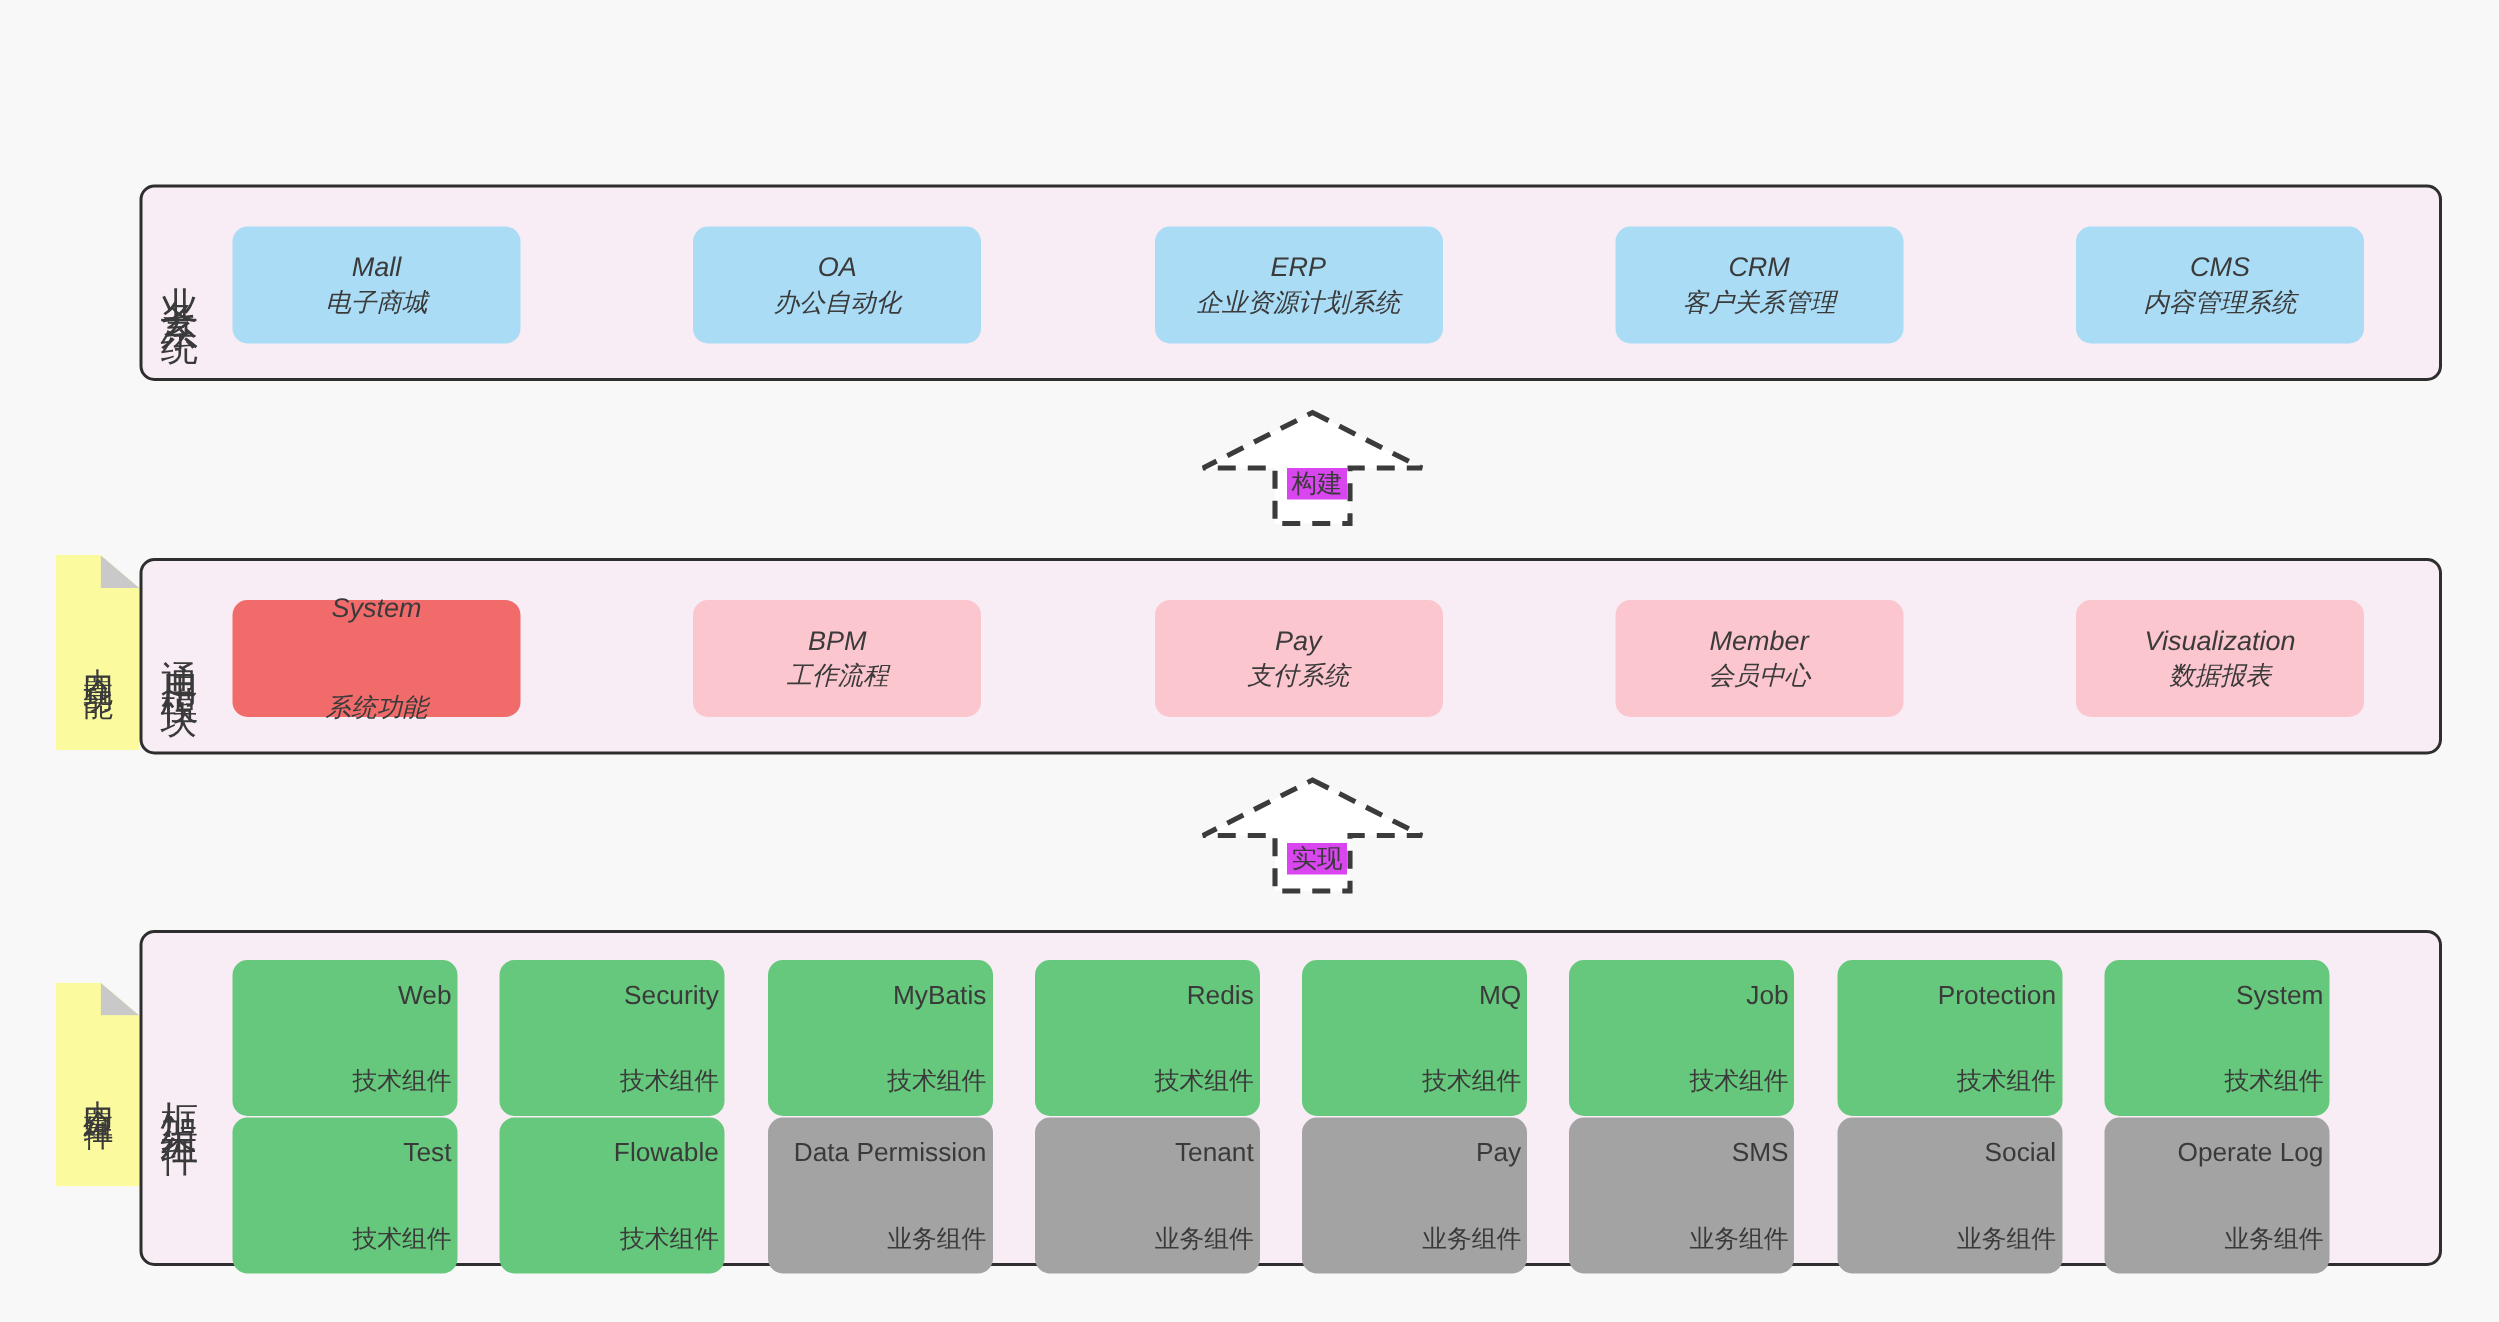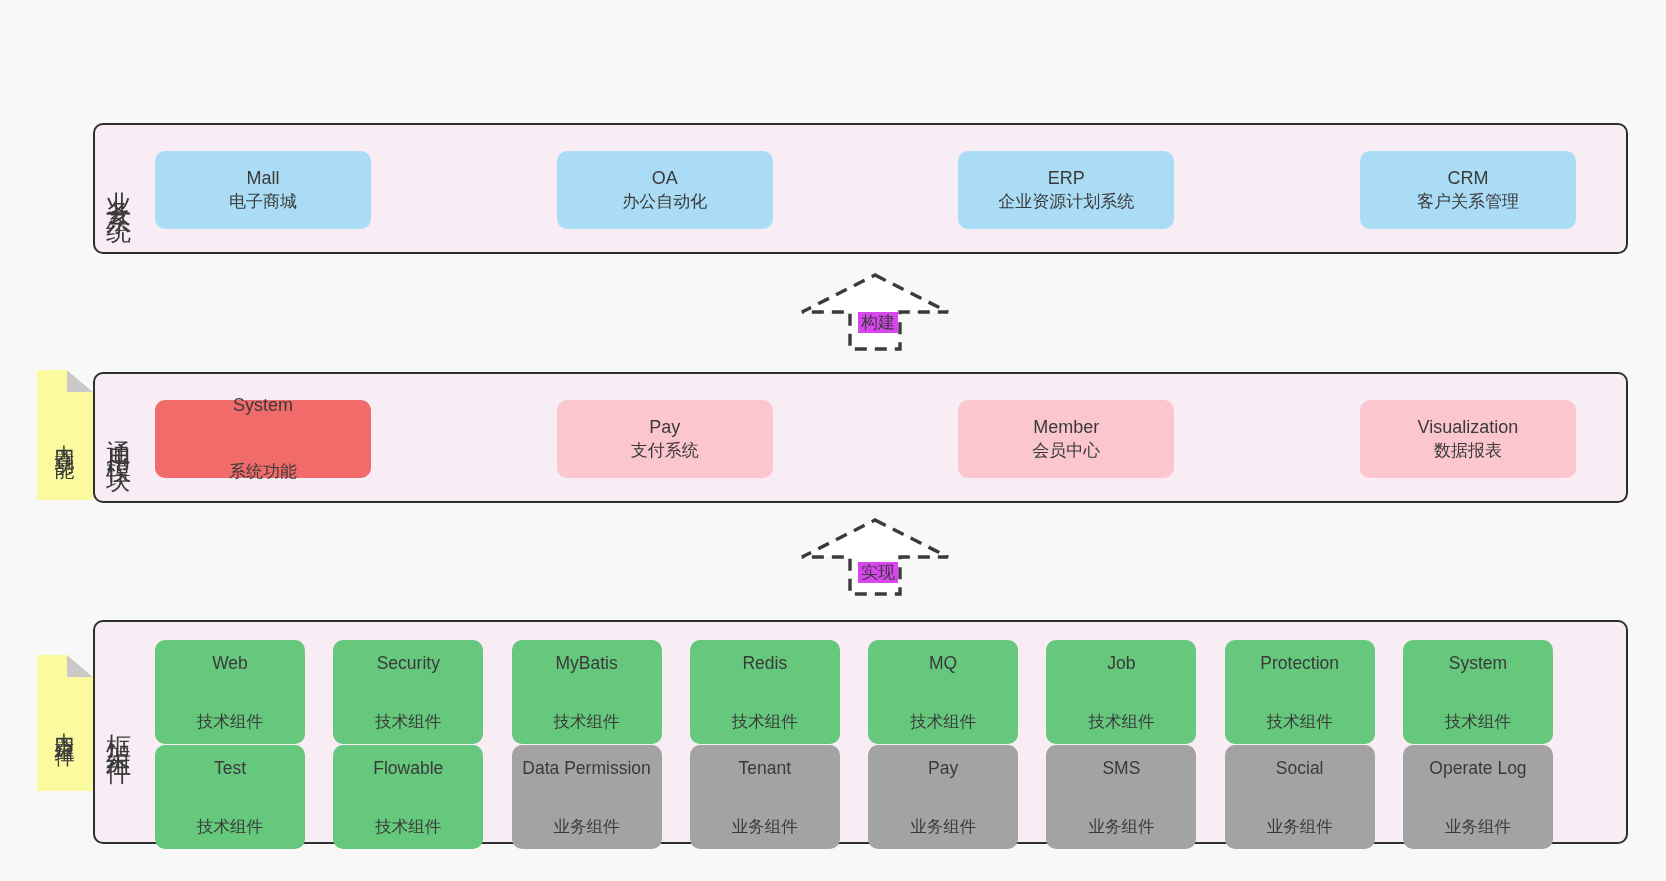--- a/index.html
+++ b/index.html
@@ -30,22 +30,22 @@
   .row-6{left:60px;right:50px;top:26px;}
   .row-8{left:60px;right:73px;}
   .row-8.r1{top:18px;}
   .row-8.r2{top:123px;}
 
   
   .node{
     box-sizing:border-box;display:flex;flex-direction:column;align-items:center;justify-content:center;
     border-radius:10px;text-align:center;line-height:1.32;padding:2px 4px;
   }
-  .row-6 .node{width:216px;height:78px;}
-  .row-8 .node{width:150px;height:104px;}
+  .row-6 .node{width:192px;height:78px;font-style:italic;}
+  .row-8 .node{width:150px;height:104px;align-items:flex-end;}
   .node-name{font-size:18px;}
   .node-sub{font-size:17px;}
   .row-8 .node-name{font-size:17.5px;}
   .row-8 .node-sub{font-size:16.5px;margin-top:36px;}
   .v-blue{background:#aadcf5;}
   .v-red{background:#f16b6b;gap:43px;}
   .v-pink{background:#fbc6ce;}
   .v-green{background:#66c87c;}
   .v-lightgreen{background:#a3a3a3;}
 
@@ -94,20 +94,24 @@
         <div class="node-name">OA</div>
         <div class="node-sub">办公自动化</div>
       </div>
       <div class="node v-blue">
         <div class="node-name">ERP</div>
         <div class="node-sub">企业资源计划系统</div>
       </div>
       <div class="node v-blue">
         <div class="node-name">CRM</div>
         <div class="node-sub">客户关系管理</div>
+      </div>
+      <div class="node v-blue">
+        <div class="node-name">CMS</div>
+        <div class="node-sub">内容管理系统</div>
       </div>
     </div>
   </section>
 
   <svg class="arrow" id="arrow-build" width="152" height="80" viewBox="0 0 152 80">
     <polygon points="76,3 149,40 101,40 101,77 51,77 51,40 3,40" fill="#ffffff" stroke="#3b3b3b" stroke-width="3.4" stroke-dasharray="12 8"></polygon>
   </svg>
   <div class="arrow-label" id="arrow-build-label">构建</div>
 
   <div class="sticky" id="sticky-features">
@@ -115,20 +119,24 @@
     <span class="sticky-text">内置功能</span>
   </div>
   <section class="band" id="band-common">
     <div class="band-label">通用模块</div>
     <div class="row row-6">
       <div class="node v-red">
         <div class="node-name">System</div>
         <div class="node-sub">系统功能</div>
       </div>
       <div class="node v-pink">
+        <div class="node-name">BPM</div>
+        <div class="node-sub">工作流程</div>
+      </div>
+      <div class="node v-pink">
         <div class="node-name">Pay</div>
         <div class="node-sub">支付系统</div>
       </div>
       <div class="node v-pink">
         <div class="node-name">Member</div>
         <div class="node-sub">会员中心</div>
       </div>
       <div class="node v-pink">
         <div class="node-name">Visualization</div>
         <div class="node-sub">数据报表</div>

